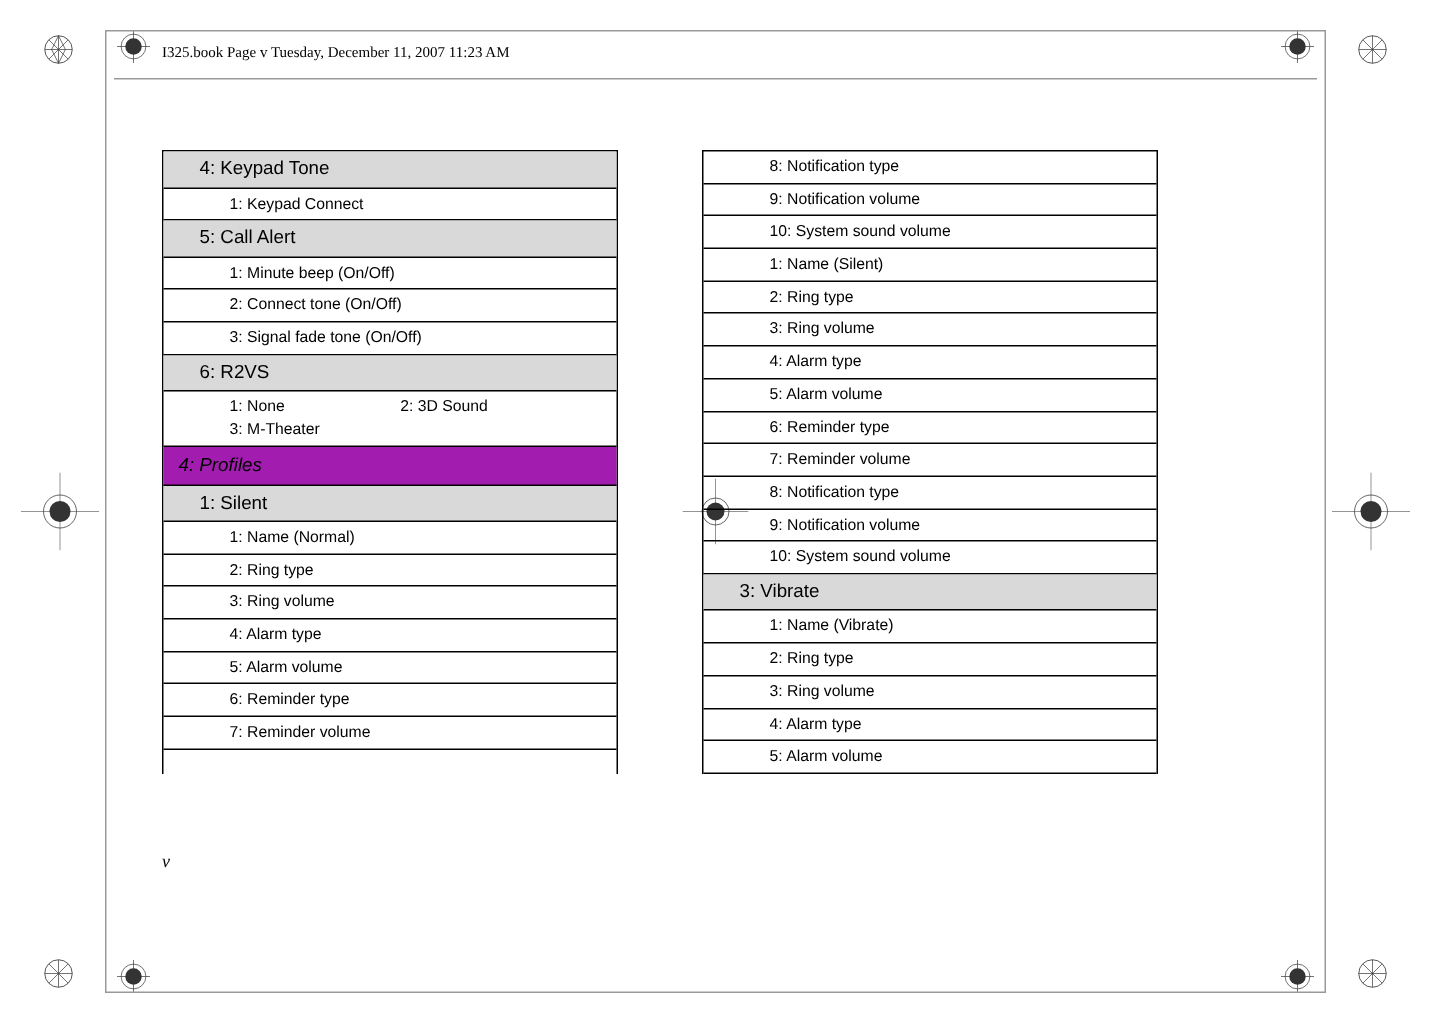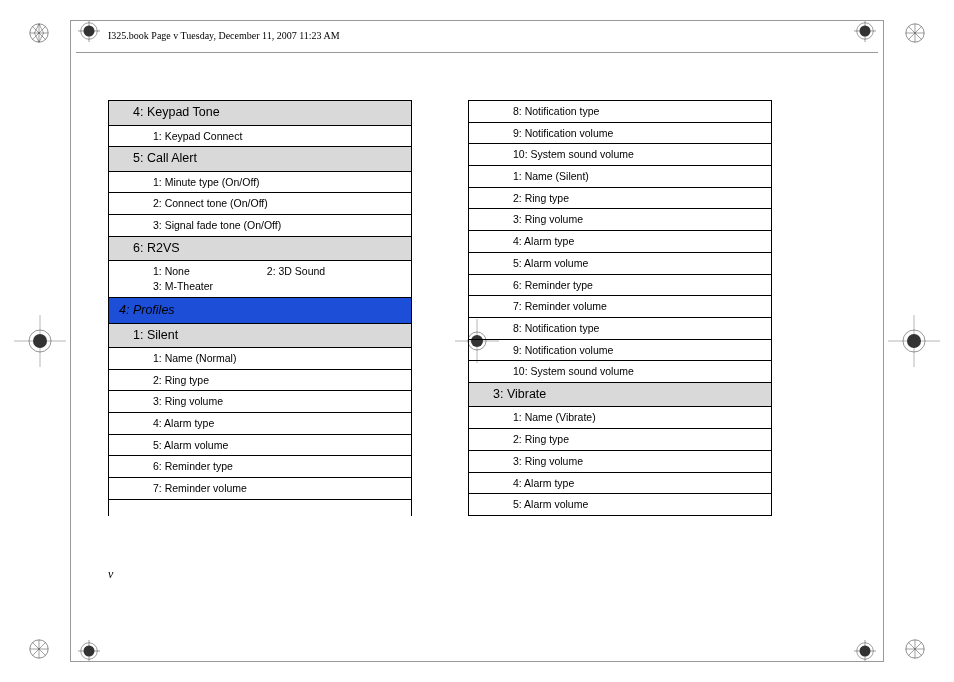--- a/index.html
+++ b/index.html
@@ -64,21 +64,21 @@
     font-size: 11px;
     color: #000;
     line-height: 1.4;
   }
   .row.h1 {
     background: #d9d9d9;
     font-size: 12.5px;
     padding-left: 24px;
   }
   .row.section {
-    background: #1d4ed8;
+    background: #a21caf;
     font-style: italic;
     font-size: 12.5px;
     padding: 4px 8px 4px 10px;
     line-height: 1.35;
   }
   .row.sub {
     padding-left: 44px;
     font-size: 10.5px;
   }
   .row .pair {
@@ -185,21 +185,21 @@
 <div class="header-text">I325.book  Page v  Tuesday, December 11, 2007  11:23 AM</div>
 <div class="header-rule"></div>
 
 <div class="content">
 
   <div class="col">
     <div class="row h1">4: Keypad Tone</div>
     <div class="row sub">1: Keypad Connect</div>
 
     <div class="row h1">5: Call Alert</div>
-    <div class="row sub">1: Minute type (On/Off)</div>
+    <div class="row sub">1: Minute beep (On/Off)</div>
     <div class="row sub">2: Connect tone (On/Off)</div>
     <div class="row sub">3: Signal fade tone (On/Off)</div>
 
     <div class="row h1">6: R2VS</div>
     <div class="row sub">
       <span class="pair">1: None</span>
       <span class="pair">2: 3D Sound</span><br>
       <span class="pair">3: M-Theater</span>
     </div>
 

